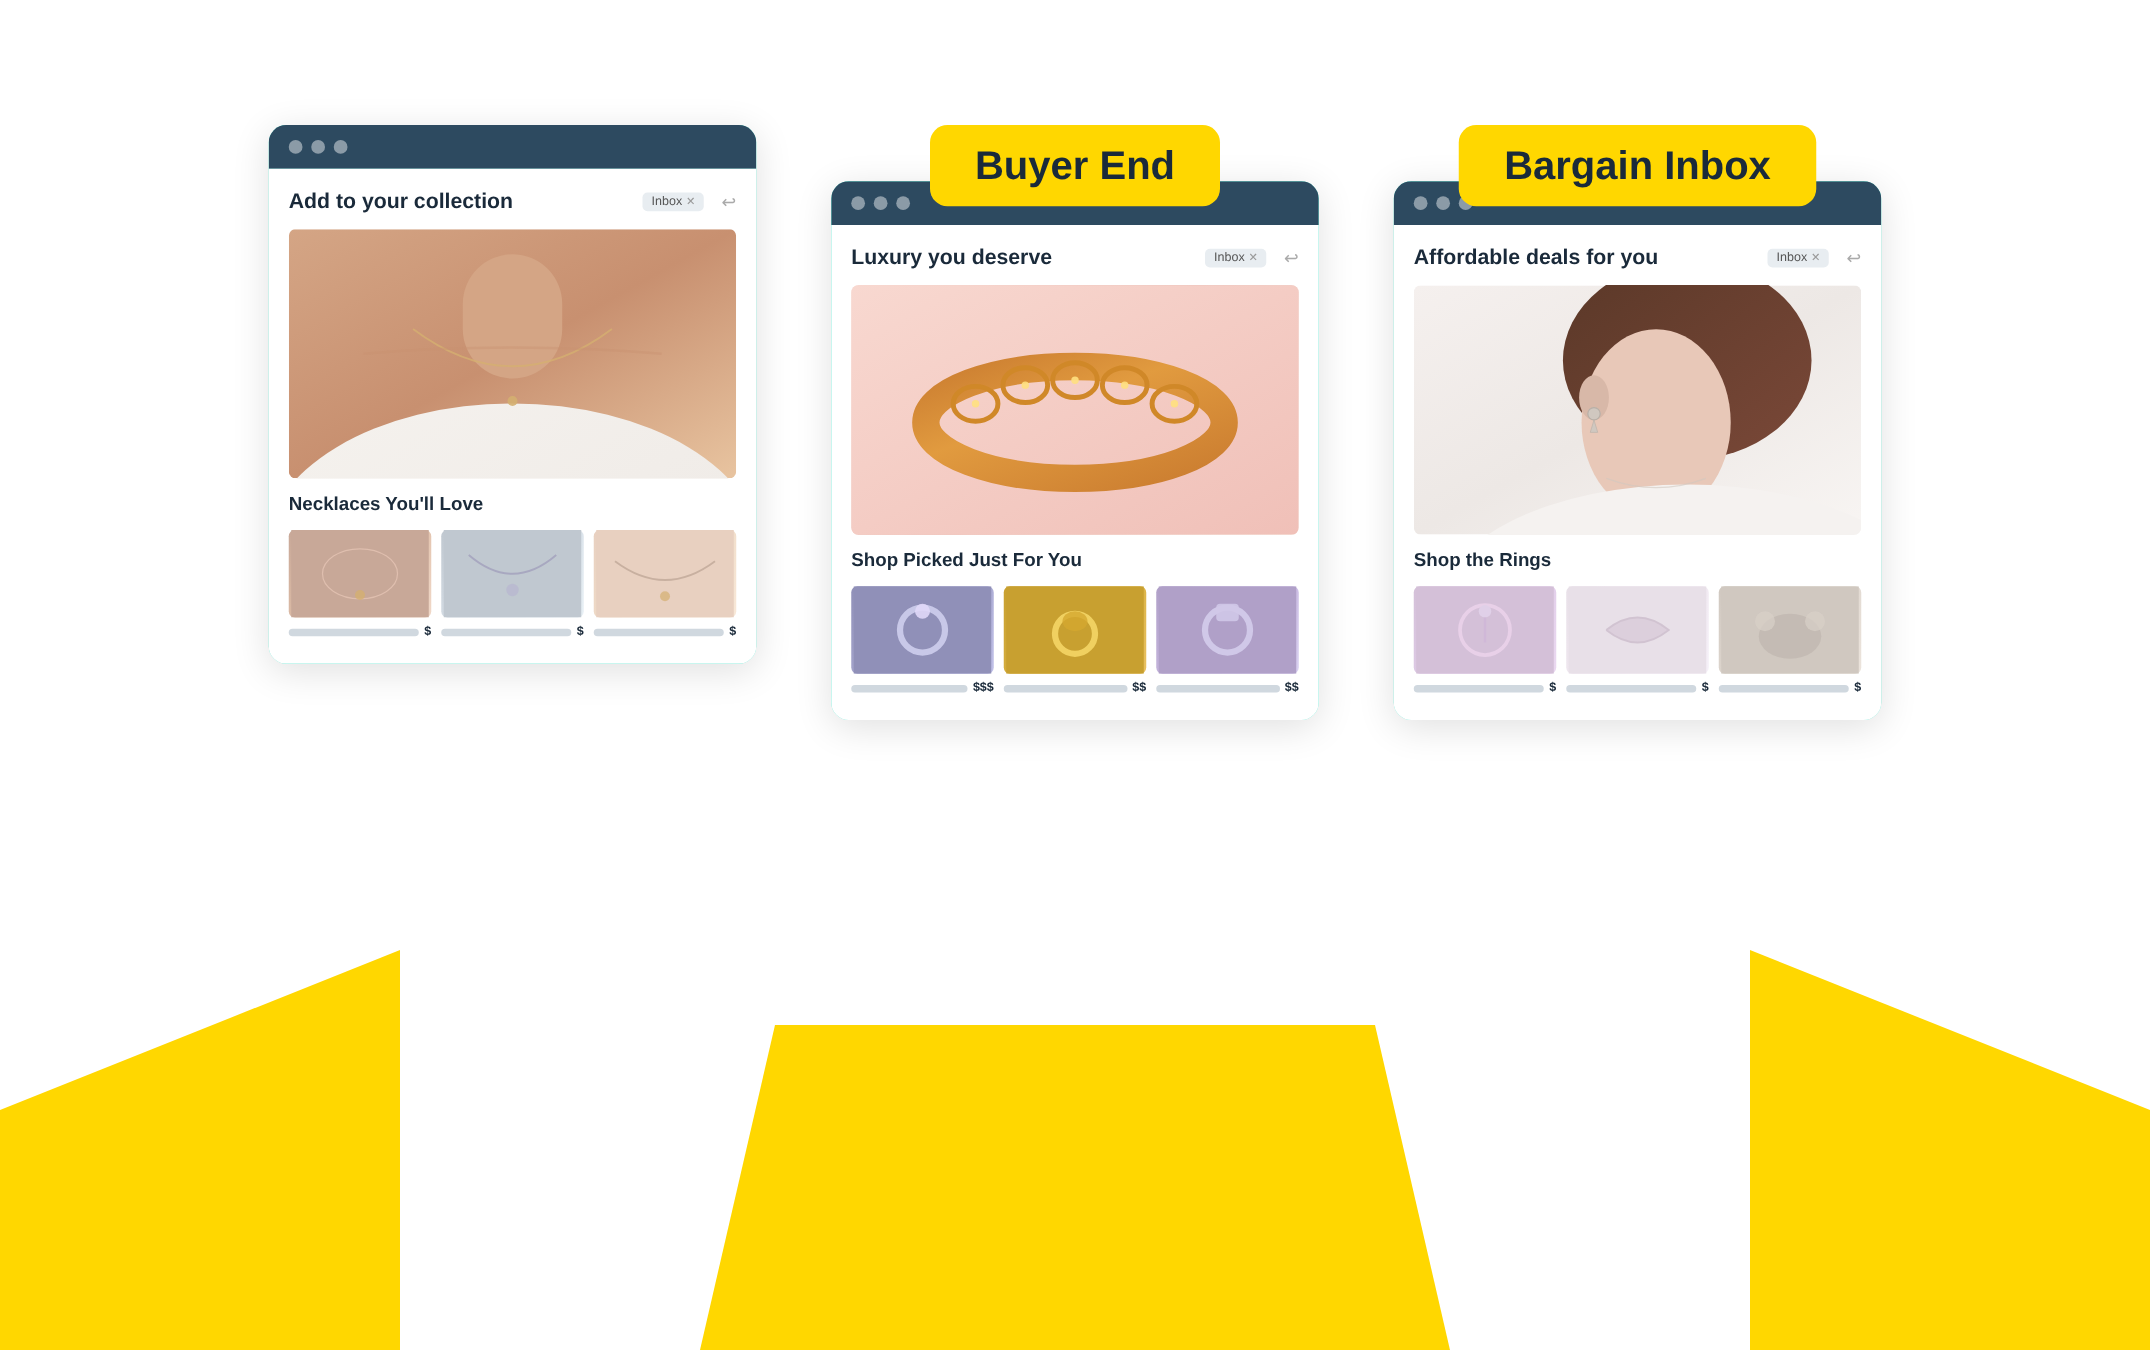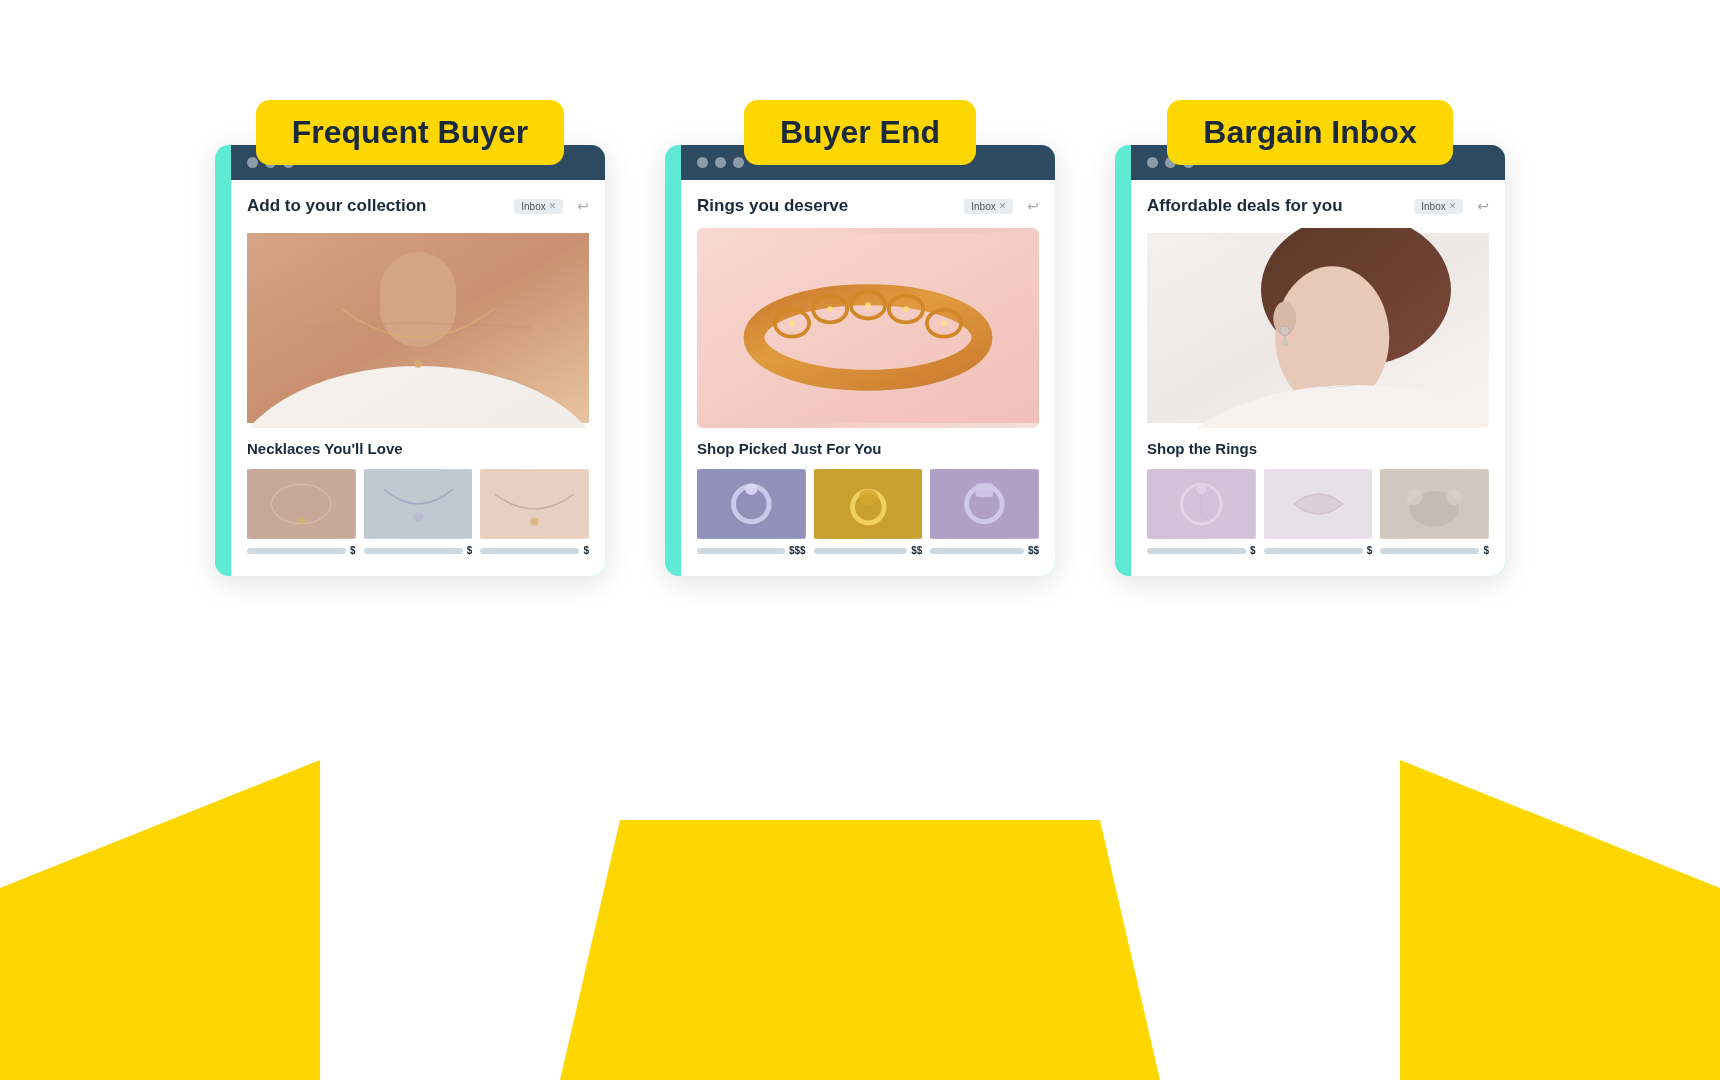--- a/index.html
+++ b/index.html
@@ -82,21 +82,20 @@
 
     
     .email-card {
       background: #5eead4;
       border-radius: 14px;
       overflow: hidden;
       width: 390px;
       box-shadow: 0 6px 30px rgba(0,0,0,0.12);
       position: relative;
       z-index: 1;
-      padding-left: 16px;
     }
 
     
     .card-topbar {
       background: #2d4a60;
       padding: 12px 16px;
       display: flex;
       align-items: center;
       gap: 7px;
     }
@@ -226,21 +225,20 @@
 </head>
 <body>
 
 <div class="yellow-shape-left"></div>
 <div class="yellow-shape-center-bottom"></div>
 <div class="yellow-shape-right"></div>
 
 <div class="main-container">
 
   <div class="card-column">
-    <div class="badge-label">Frequent Buyer</div>
     <div class="email-card">
       <div class="card-topbar">
         <div class="dot"></div>
         <div class="dot"></div>
         <div class="dot"></div>
       </div>
       <div class="card-content">
         <div class="email-header-row">
           <span class="email-subject">Add to your collection</span>
           <div class="email-meta">
@@ -327,21 +325,21 @@
   <div class="card-column">
     <div class="badge-label">Buyer End</div>
     <div class="email-card">
       <div class="card-topbar">
         <div class="dot"></div>
         <div class="dot"></div>
         <div class="dot"></div>
       </div>
       <div class="card-content">
         <div class="email-header-row">
-          <span class="email-subject">Rings you deserve</span>
+          <span class="email-subject">Luxury you deserve</span>
           <div class="email-meta">
             <div class="inbox-badge">
               <span>Inbox</span>
               <span class="inbox-x">✕</span>
             </div>
             <span class="reply-icon">↩</span>
           </div>
         </div>
 
         <div style="width:100%;height:200px;border-radius:6px;margin-bottom:12px;overflow:hidden;background:linear-gradient(135deg,#f8d8d0,#f0c8c0,#f5e0d8);">

